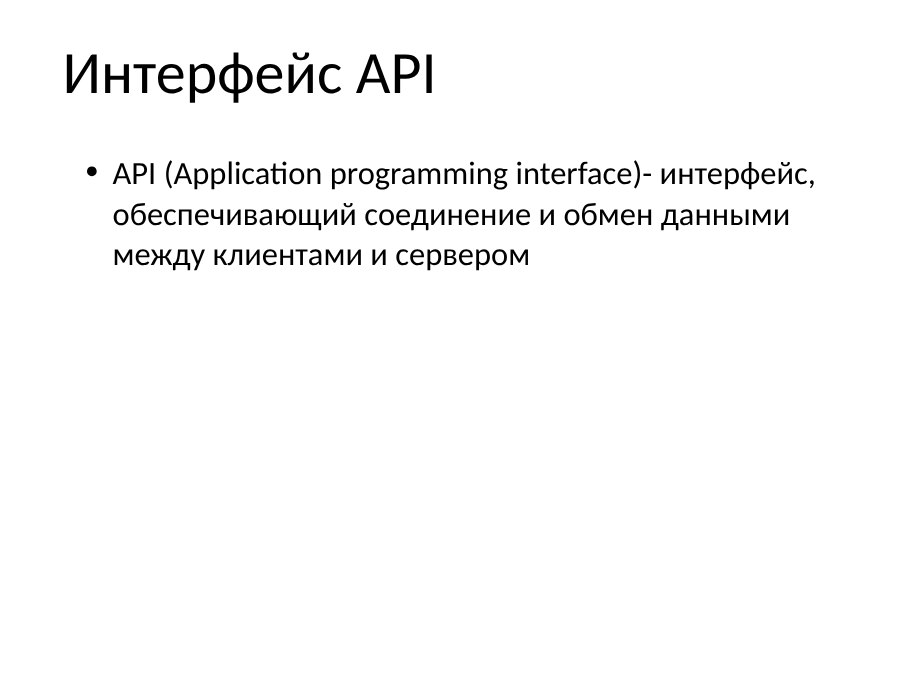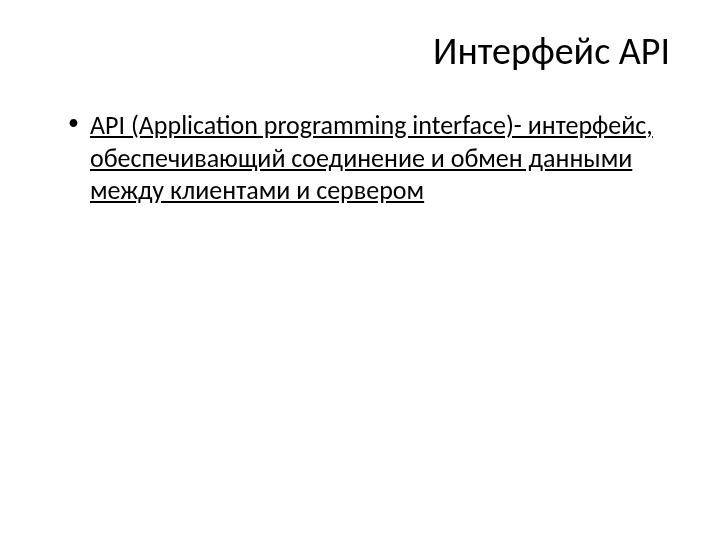--- a/index.html
+++ b/index.html
@@ -10,33 +10,32 @@
     body {
       width: 720px;
       height: 540px;
       background: #ffffff;
       font-family: Calibri, "Segoe UI", Arial, sans-serif;
       color: #000000;
       padding: 20px 50px 30px 50px;
       overflow: hidden;
     }
     .title {
-      text-align: right;
-      font-size: 38px;
+      text-align: left;
+      font-size: 48px;
       font-weight: 400;
       margin-top: 8px;
       margin-bottom: 35px;
       color: #000000;
     }
     .content {
       padding-left: 18px;
     }
     ul {
       list-style: none;
-      text-decoration: underline;
     }
     li {
       position: relative;
       padding-left: 22px;
       font-size: 26px;
       line-height: 1.25;
       color: #000000;
     }
     li::before {
       content: "•";

